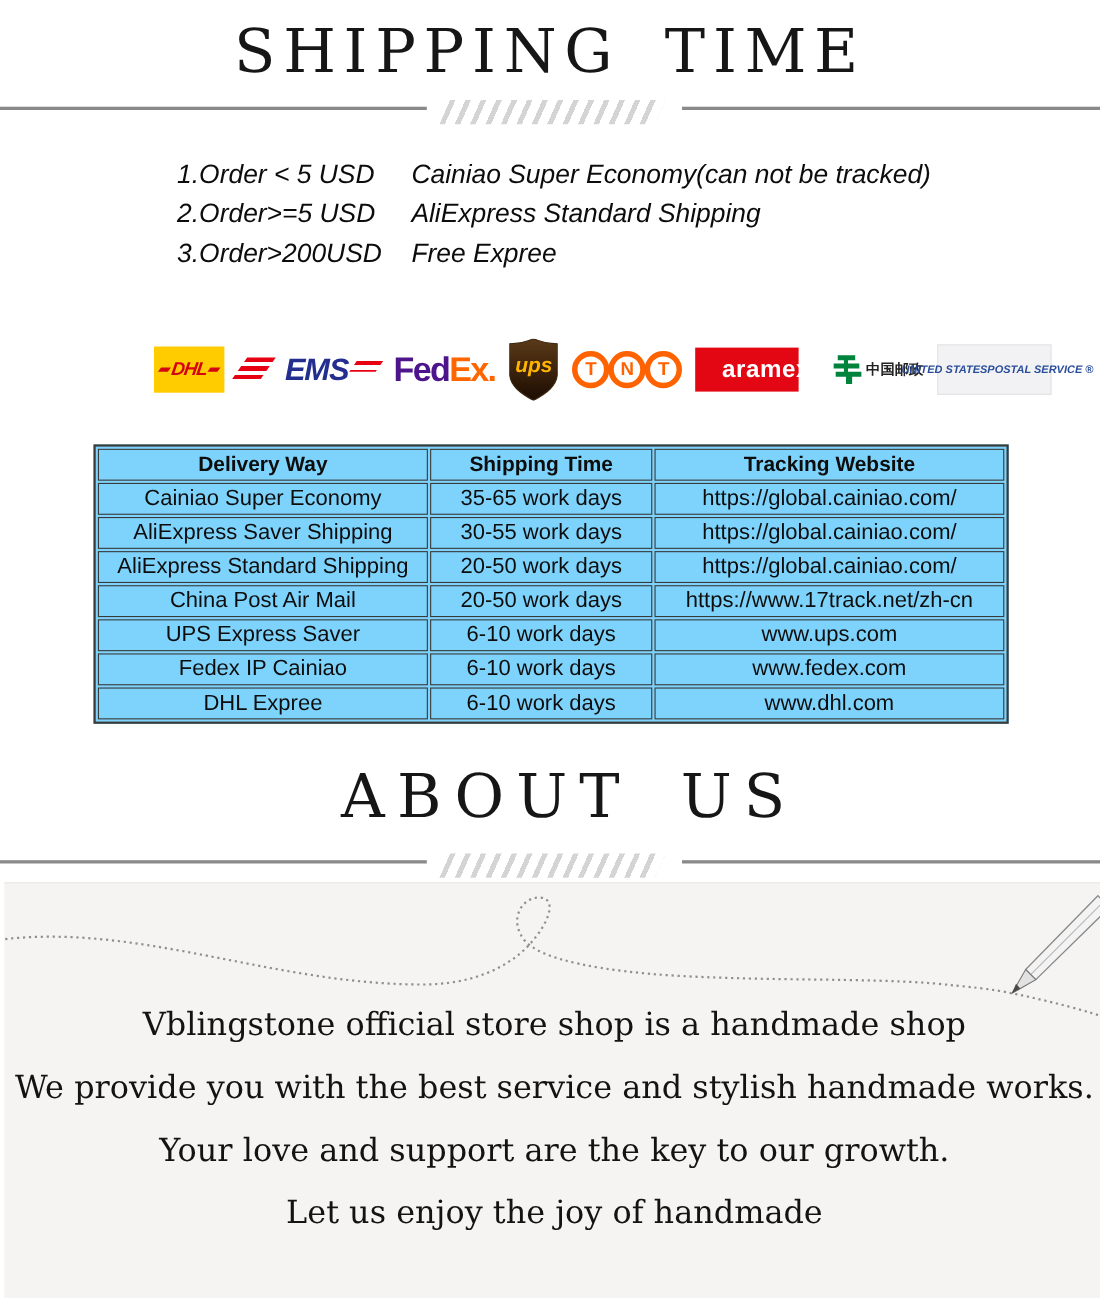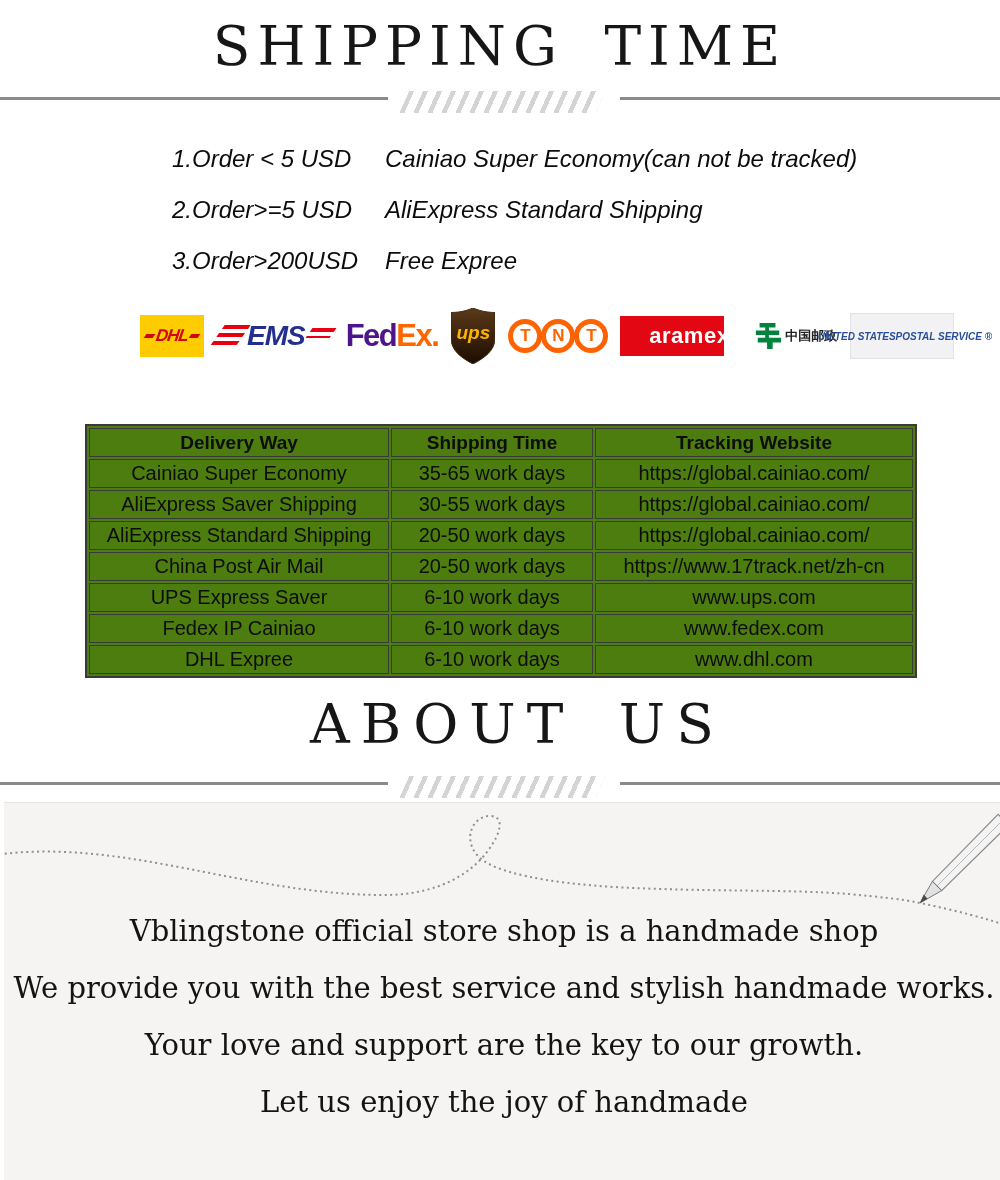--- a/index.html
+++ b/index.html
@@ -22,74 +22,74 @@
   .divider .line { height:3px; background:#8a8a8a; }
   .divider .line-left { width:388px; margin-right:18px; }
   .divider .line-right { flex:1; margin-left:18px; }
   .hatch {
     width:196px; height:22px;
     background:repeating-linear-gradient(90deg, #d4d4d4 0 5px, transparent 5px 14px);
     transform:skewX(-24deg) translateY(4px);
   }
 
   
-  .rules { position:absolute; top:144px; left:172px; color:#0c0c0c;
+  .rules { position:absolute; top:144px; left:161px; color:#0c0c0c;
            font-family:"Liberation Sans", sans-serif; font-style:italic; font-size:24px; }
   .rule { height:30px; line-height:30px; white-space:nowrap; }
-  .rule + .rule { margin-top:21px; }
+  .rule + .rule { margin-top:6px; }
   .rule-condition { display:inline-block; width:213px; }
   .shipping-note { height:30px; line-height:30px; margin-left:-10px; white-space:nowrap; }
 
   
   .logos-row { position:absolute; top:306px; left:140px; height:60px;
                display:flex; align-items:center; gap:13px; }
   .logo { display:flex; align-items:center; justify-content:center; flex:0 0 auto; }
 
   .logo-dhl { width:64px; height:42px; background:#FFCC00; gap:2px; }
   .dhl-dash { width:9px; height:4px; background:#D40511; transform:skewX(-35deg); }
   .dhl-text { font-style:italic; font-weight:900; font-size:17px; color:#D40511; letter-spacing:-1px; transform:skewX(-8deg); }
 
   .logo-ems { gap:4px; }
   .ems-stripes-left { width:26px; height:22px;
     background:repeating-linear-gradient(180deg, #E60012 0 4px, transparent 4px 8px);
     transform:skewX(-35deg); }
-  .ems-text { font-style:italic; font-weight:900; font-size:28px; color:#232E8F; letter-spacing:-1px; }
+  .ems-text { font-style:italic; font-weight:900; font-size:28px; color:#232E8F; letter-spacing:-1px;margin-left:12px; }
   .ems-stripes-right { width:24px; height:10px; align-self:flex-start; margin-top:8px;
     background:repeating-linear-gradient(180deg, #E60012 0 4px, transparent 4px 8px);
     transform:skewX(-35deg); }
 
   .logo-fedex { font-weight:800; font-size:31px; letter-spacing:-1.5px; }
   .fedex-part1 { color:#4D148C; }
   .fedex-part2 { color:#FF6600; }
 
   .logo-ups { width:44px; height:56px; position:relative; }
   .ups-shield { position:absolute; inset:0; }
   .ups-text { position:absolute; top:14px; left:0; right:0; text-align:center;
     font-style:italic; font-weight:900; font-size:19px; color:#FFB500; }
 
   .logo-tnt { gap:0; }
   .tnt-circle { width:34px; height:34px; border-radius:50%; border:5px solid #FF6200;
     background:#ffffff; display:flex; align-items:center; justify-content:center;
     font-weight:900; font-size:17px; color:#FF6200; margin-right:-1px; }
 
-  .logo-aramex { width:104px; height:40px; background:#E30613;padding-left:34px; }
+  .logo-aramex { width:94px; height:40px; background:#E30613;padding-left:34px; }
   .aramex-text { color:#ffffff; font-weight:700; font-size:22px; letter-spacing:0.5px; }
 
   .logo-chinapost { flex-direction:row; gap:2px; margin-left:16px; }
   .cp-emblem { width:30px; height:28px; }
   .cp-label { font-size:13px; font-weight:700; color:#222222; white-space:nowrap; }
 
   .logo-usps { width:104px; height:46px; background:#f2f2f4; border:1px solid #e3e3e6; gap:5px; }
   .usps-text { display:flex; flex-direction:row; }
   .usps-line { font-style:italic; font-weight:800; font-size:10px; line-height:11px; color:#2A4E9B; white-space:nowrap; }
 
   
   .ship-table { position:absolute; top:404px; left:85px; width:832px;
     border:2px solid #3a3a3a; border-collapse:separate; border-spacing:2px;
-    background:#4d7c0f; table-layout:fixed;margin-top:20px; }
+    background:#7dd3fc; table-layout:fixed; }
   .ship-table th, .ship-table td { border:1px solid #3a3a3a; text-align:center;
     padding:2px 4px; color:#0d0d0d; overflow:hidden; white-space:nowrap; }
   .ship-table th { font-size:19px; font-weight:700; height:29px; }
   .ship-table td { font-size:20px; font-weight:400; height:26px; }
   .col-delivery { width:300px; } .col-time { width:202px; } .col-track { width:318px; }
 
   
   .about-panel { position:absolute; top:802px; left:4px; width:1000px; height:378px;
     background:#f5f4f2; border-top:1px solid #e8e6e3; }
   .squiggle-svg { position:absolute; top:0; left:0; }

